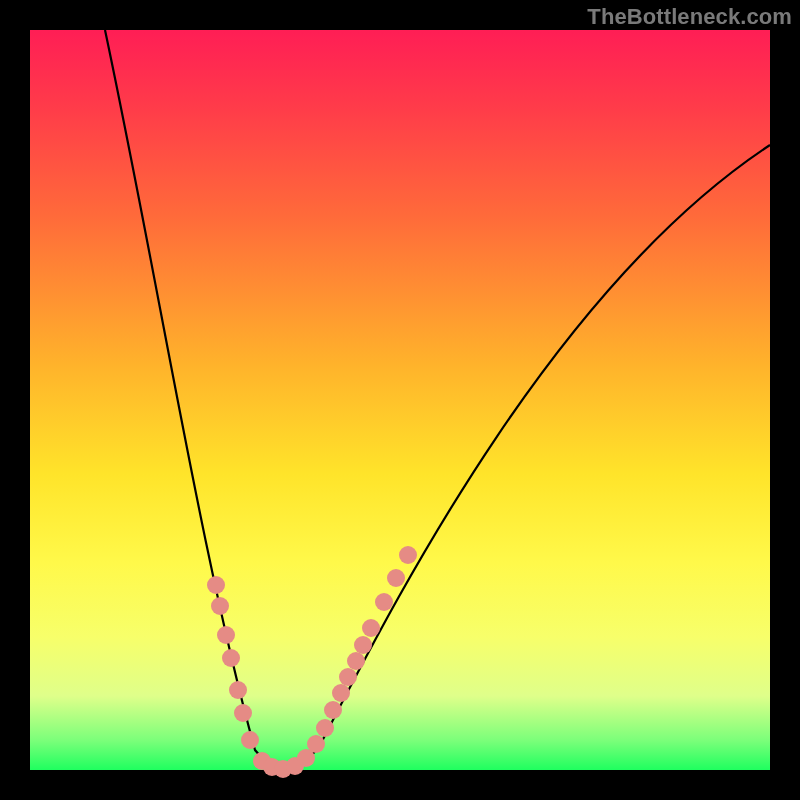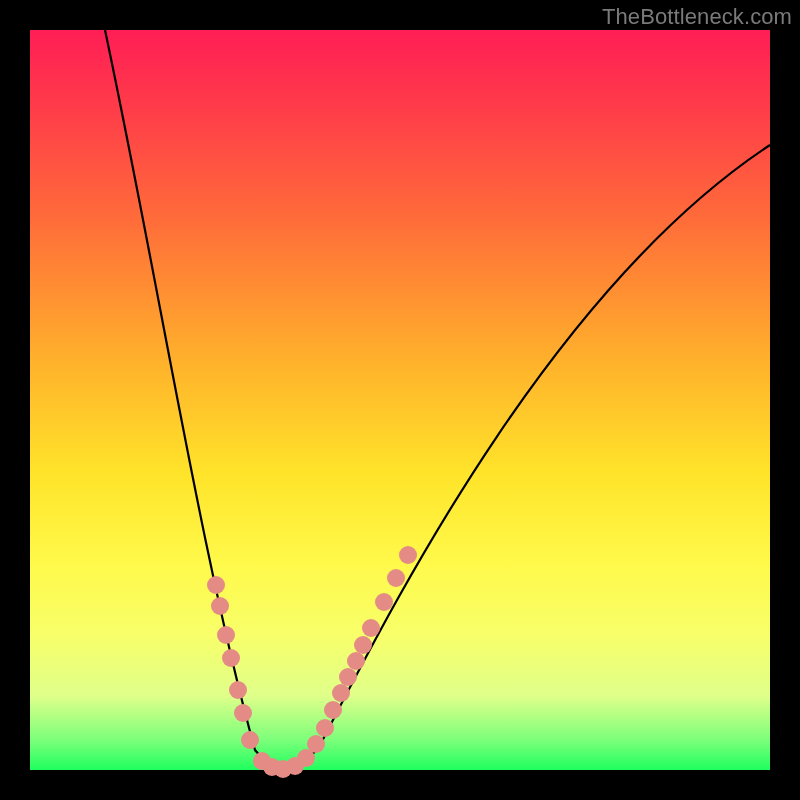--- a/index.html
+++ b/index.html
@@ -52,21 +52,21 @@
   .curve circle.dot {
     fill: #e58b85;
     stroke: none;
   }
   .watermark {
     position: absolute;
     top: 4px;
     right: 8px;
     color: #7a7a7a;
     font-size: 22px;
-    font-weight: 400;
+    font-weight: 700;
     letter-spacing: 0.1px;
     font-family: Arial, Helvetica, sans-serif;
     user-select: none;
   }
 </style>
 </head>
 <body>
 
 <div class="chart-wrap">
 

